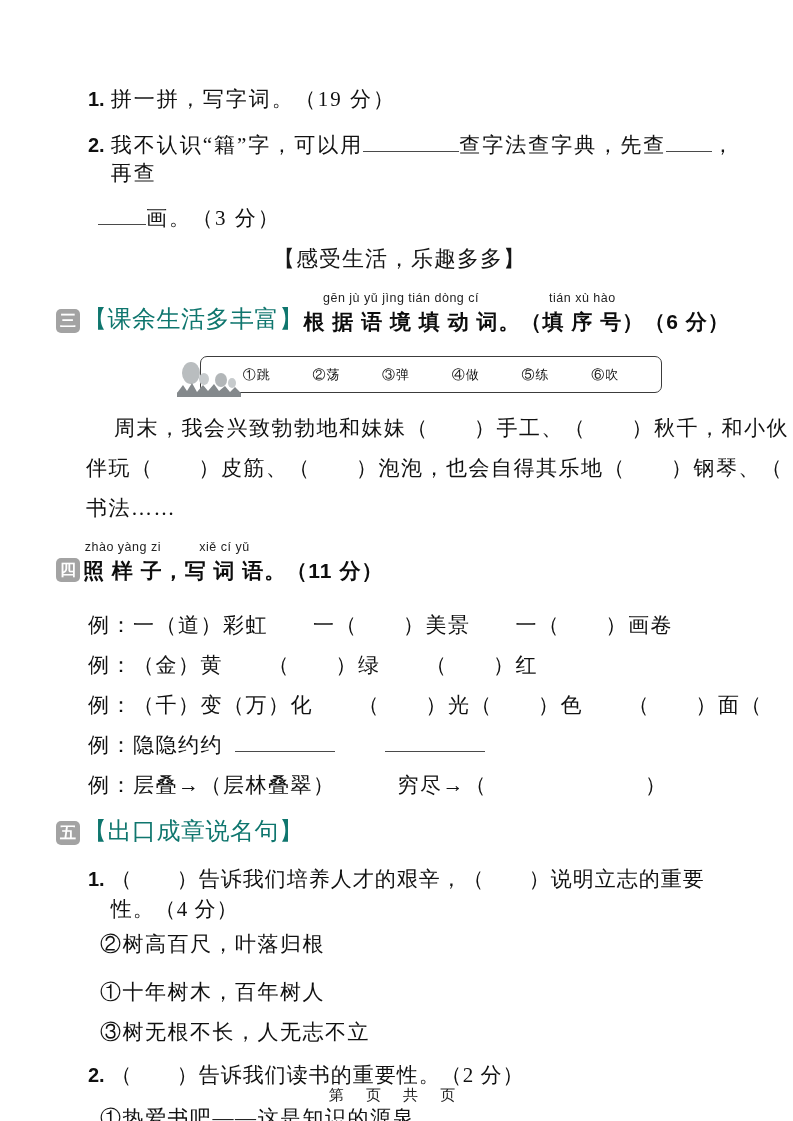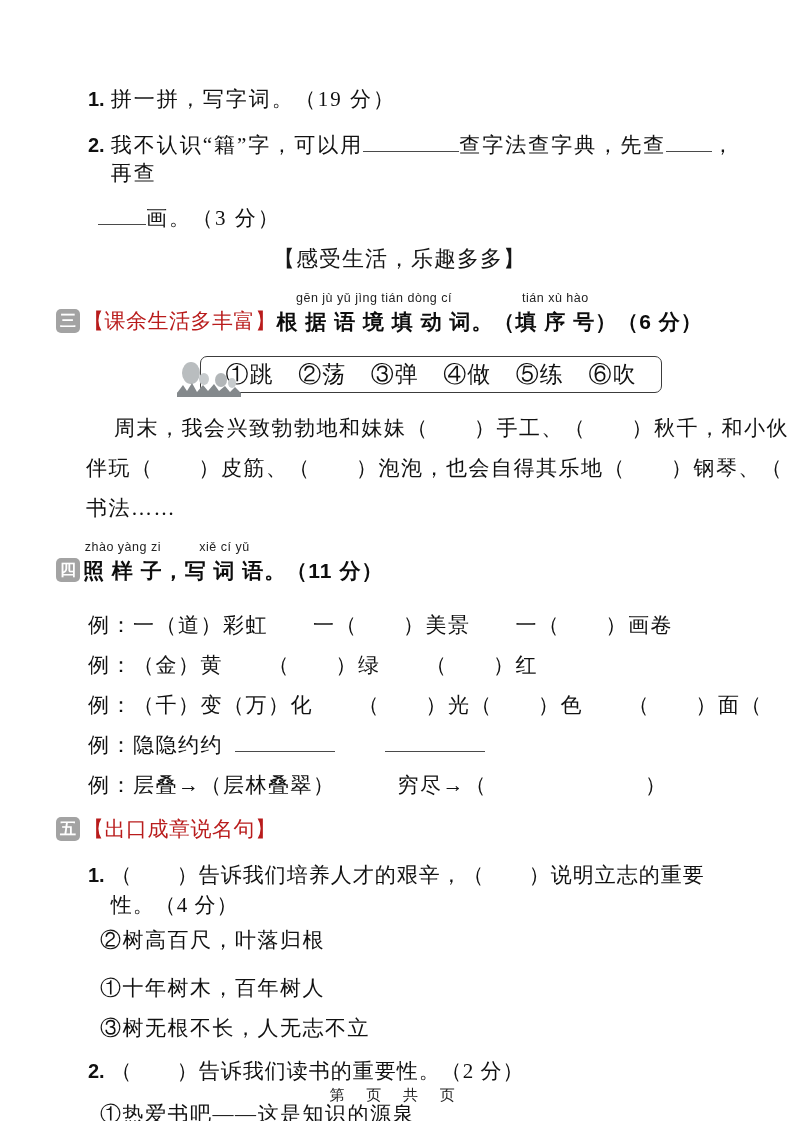--- a/index.html
+++ b/index.html
@@ -26,49 +26,49 @@
     font-size:22px; letter-spacing:1px; margin-top:12px; color:#161616;
   }
   
   .h-row { display:flex; align-items:flex-end; margin-top:17px; }
   .badge {
     width:24px; height:24px; background:#a3a3a3; border-radius:5px;
     color:#fff; font-family:"Liberation Sans", sans-serif; font-size:16px; font-weight:bold;
     display:flex; align-items:center; justify-content:center;
     margin:0 3px 3px 0; flex:0 0 auto;
   }
-  .h-label { font-family:"Liberation Sans", sans-serif; font-size:21px; letter-spacing:0.5px; padding-bottom:1px; color:#b91c1c; }
+  .h-label { font-family:"Liberation Sans", sans-serif; font-size:24px; letter-spacing:0.5px; padding-bottom:1px; color:#0f766e; }
   .seg { display:inline-flex; flex-direction:column; align-items:center; }
   .seg .py {
     font-family:"Liberation Sans", sans-serif; font-size:12.5px; color:#222;
     height:17px; white-space:nowrap; letter-spacing:0.5px;
   }
   .seg .tx {
     font-family:"Liberation Sans", sans-serif; font-weight:bold; font-size:21px;
     letter-spacing:1px; white-space:pre; color:#0d0d0d;
   }
   
   .opt-box {
     position:relative; margin:20px 0 0 144px; width:462px; height:37px;
     border:1.6px solid #3c3c3c; border-radius:7px;
     display:flex; align-items:center; justify-content:space-evenly;
-    font-size:23px; letter-spacing:1px; background:#fff;
+    font-size:13px; letter-spacing:1px; background:#fff;
   }
   .plant { position:absolute; left:-24px; bottom:-5px; width:64px; height:38px; }
   .para { margin-left:30px; margin-top:15px; }
   .para div { font-size:21px; letter-spacing:1.5px; line-height:40px; white-space:pre; }
   .para .ind { text-indent:28px; }
   .ex { margin-left:32px; font-size:21px; letter-spacing:1.5px; line-height:40px; white-space:pre; }
   .ex .blank { width:100px; }
   .ex5gap { display:inline-block; width:62px; }
   .q-row { margin-left:32px; display:flex; align-items:baseline; line-height:30px; }
   .q-opt { margin-left:44px; font-size:21px; letter-spacing:1.5px; line-height:40px; }
   .footer {
     position:absolute; bottom:16px; left:0; width:100%;
-    text-align:center; font-family:Liberation Serif, serif;
+    text-align:center; font-family:Liberation Sans, sans-serif;
     font-size:15px; letter-spacing:9px; color:#222;
   }
 </style>
 </head>
 <body>
 
 <div class="page">
 
   <div class="item cn">
     <span class="num">1.</span>

